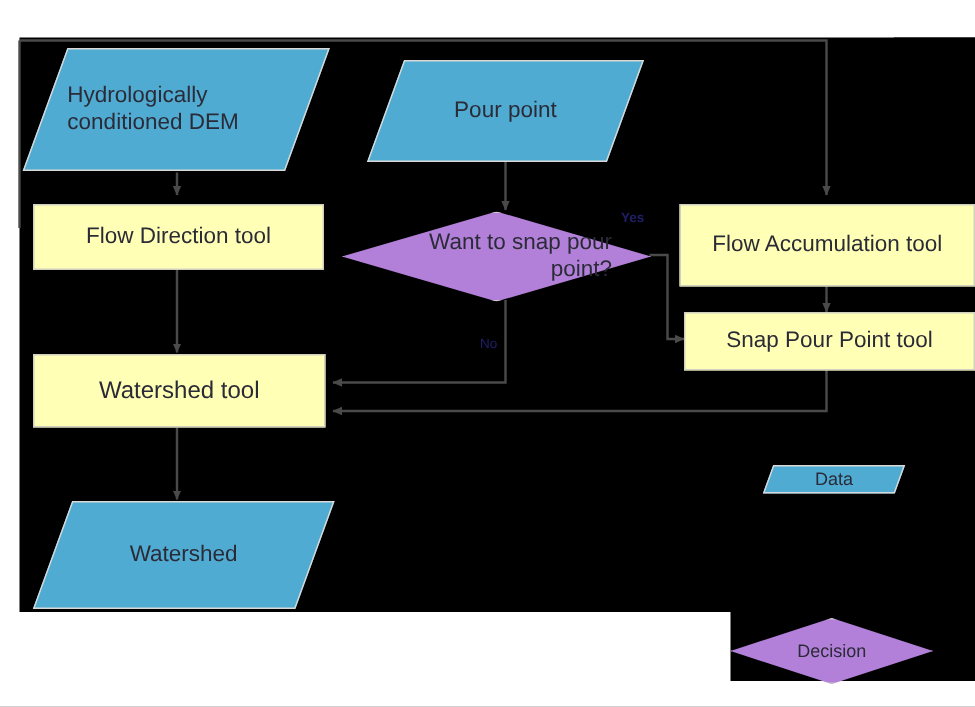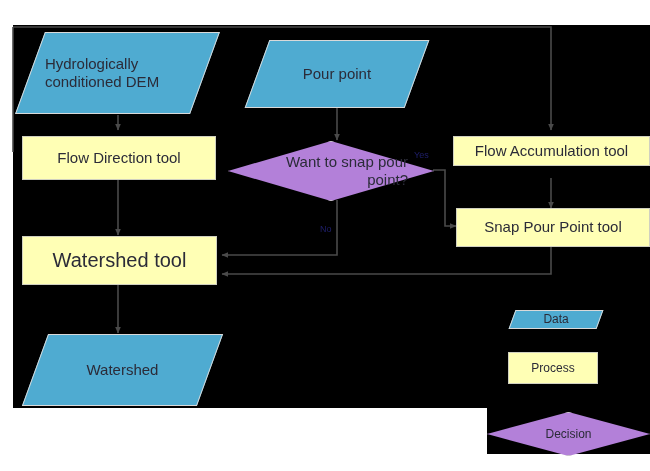--- a/index.html
+++ b/index.html
@@ -151,50 +151,47 @@
   </div>
 
   <div class="node data-shape" style="left:257px; top:40px; width:160px; height:68px; font-size:15px; justify-content:center;">
     <span class="label" style="text-align:center;">Pour point</span>
   </div>
 
   <div class="node process-shape" style="left:22px; top:136px; width:194px; height:44px; font-size:15px; ">
     <span class="label" style="text-align:center;">Flow Direction tool</span>
   </div>
 
-  <div class="node process-shape" style="left:453px; top:136px; width:197px; height:30px; font-size:15px; justify-content:center;">
+  <div class="node process-shape" style="left:453px; top:136px; width:197px; height:55px; font-size:15px; justify-content:center;">
     <span class="label" style="text-align:center;">Flow Accumulation tool</span>
   </div>
 
   <div class="decision-wrap" style="left:228px; top:141px; width:206px; height:60px;">
     <div class="diamond"></div>
     <div class="label" style="font-size:15px; padding:0 26px;">Want to snap pour point?</div>
   </div>
 
   <div class="node process-shape" style="left:456px; top:208px; width:194px; height:39px; font-size:15px; justify-content:center;">
     <span class="label" style="text-align:center;">Snap Pour Point tool</span>
   </div>
 
-  <div class="node process-shape" style="left:22px; top:236px; width:195px; height:49px; font-size:20px; justify-content:center;">
+  <div class="node process-shape" style="left:22px; top:236px; width:195px; height:49px; font-size:16px; justify-content:center;">
     <span class="label" style="text-align:center;">Watershed tool</span>
   </div>
 
   <div class="node data-shape" style="left:35px; top:334px; width:175px; height:72px; font-size:15px; justify-content:center;">
     <span class="label" style="text-align:center;">Watershed</span>
   </div>
 
-  <div class="edge-label" style="left:414px; top:150px;">Yes</div>
+  <div class="edge-label" style="left:414px; top:140px;font-weight:bold;">Yes</div>
   <div class="edge-label" style="left:320px; top:224px;">No</div>
 
   <div class="node data-shape" style="left:512px; top:310px; width:88px; height:19px; justify-content:center; border-width:1px;">
     <span class="label legend-text">Data</span>
   </div>
 
-  <div class="node process-shape" style="left:508px; top:352px; width:90px; height:32px; justify-content:center;">
-    <span class="label legend-text">Process</span>
-  </div>
 
-  <div class="decision-wrap" style="left:487px; top:412px; width:135px; height:44px;padding-left:28px;">
+  <div class="decision-wrap" style="left:487px; top:412px; width:135px; height:44px;">
     <div class="diamond"></div>
     <div class="label legend-text" style="font-size:12px;">Decision</div>
   </div>
 
 </div>
 
 </body></html>

